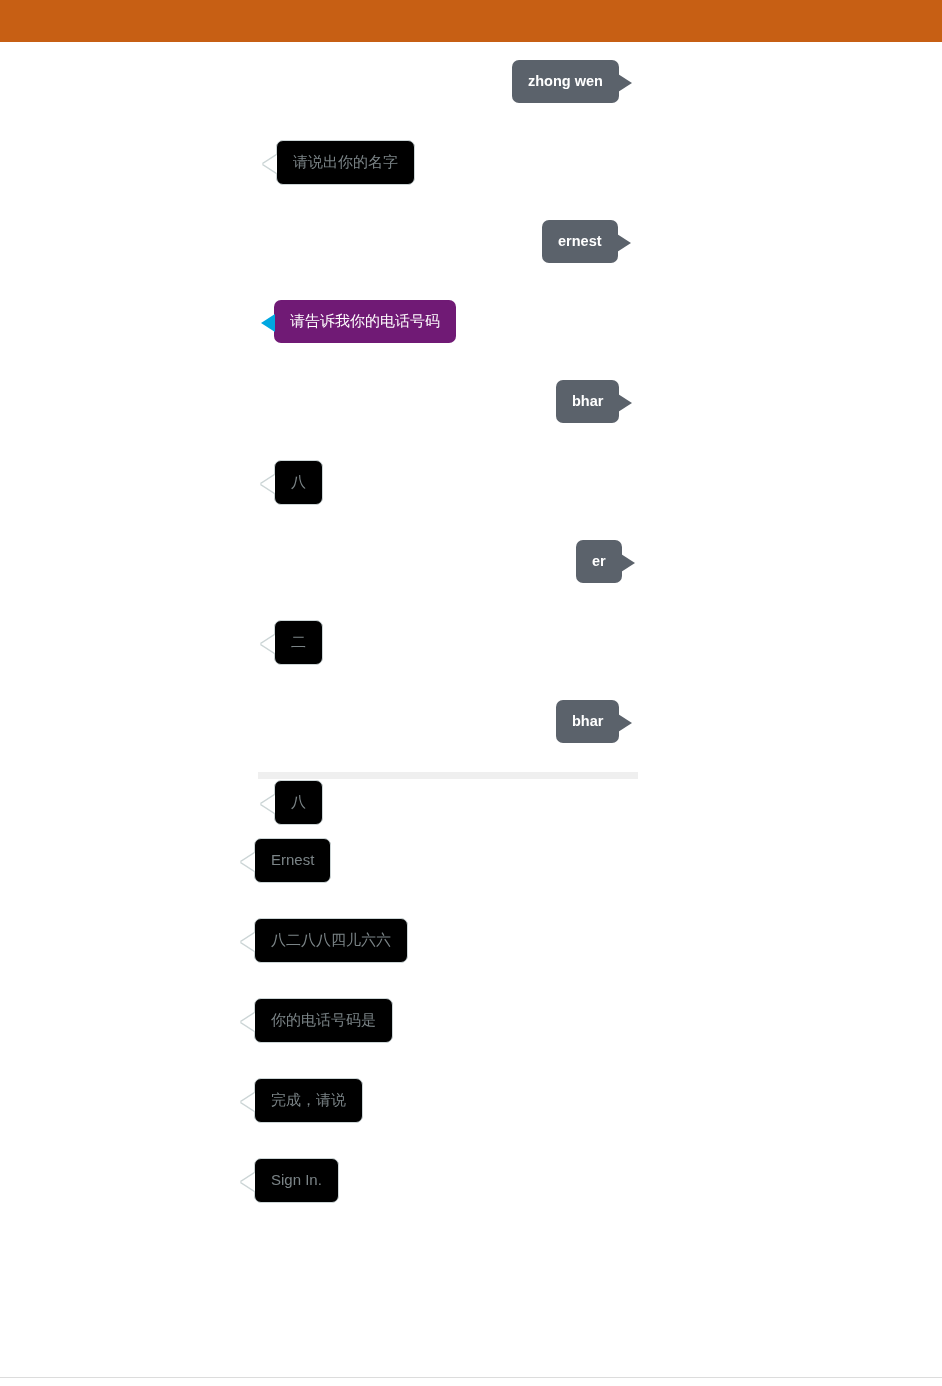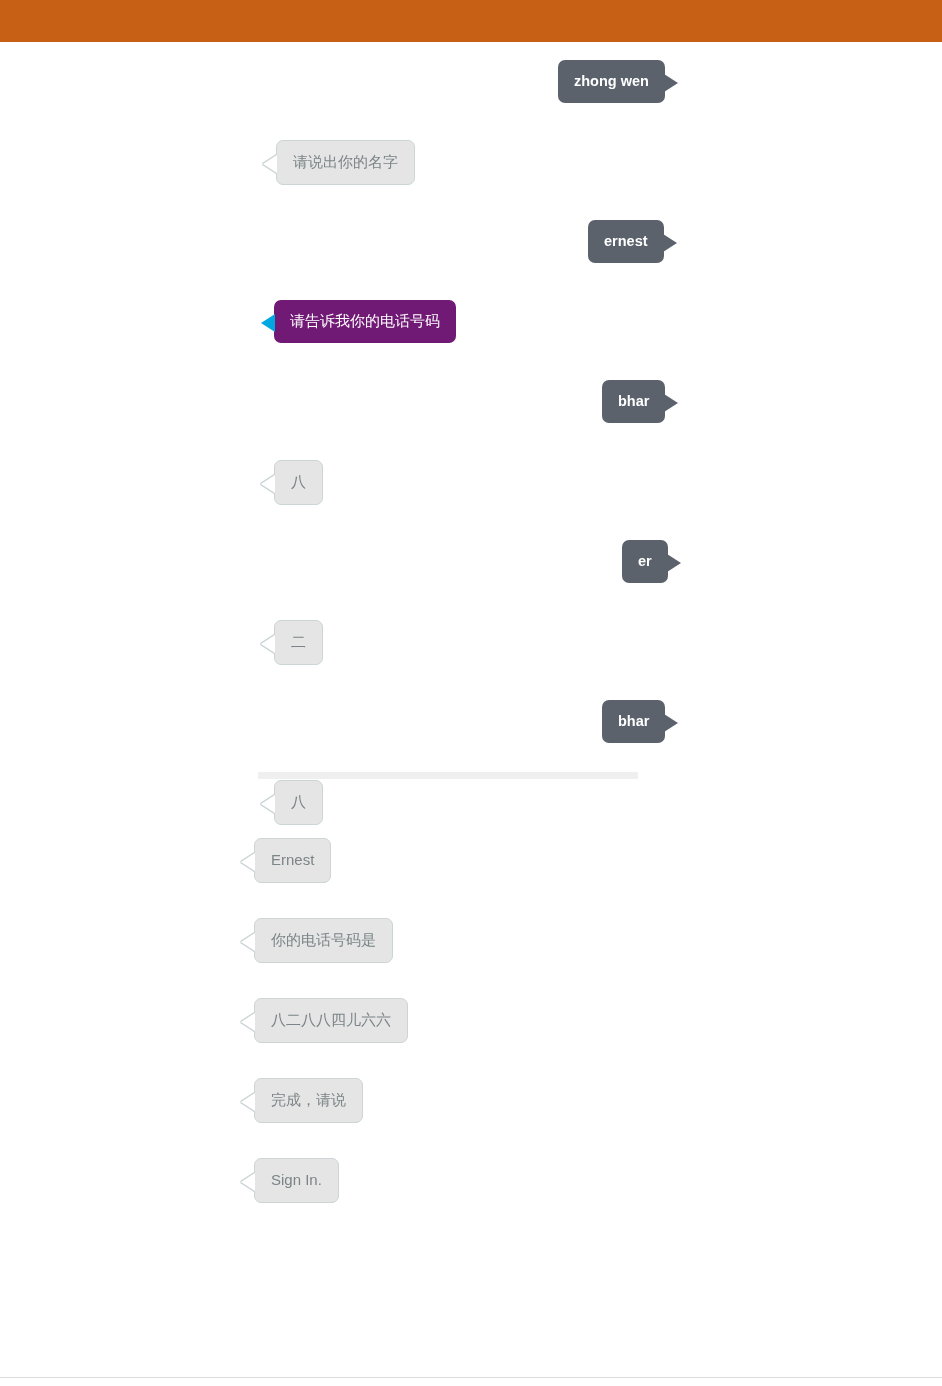--- a/index.html
+++ b/index.html
@@ -69,32 +69,31 @@
     height: 0;
     top: 14px;
   }
 
   
   .bubble.dark {
     background: #5b626b;
     color: #ffffff;
     font-weight: bold;
     font-size: 14.5px;
-    margin-left: 46px;
   }
   .bubble.dark .tail {
     right: -13px;
     border-top: 9px solid transparent;
     border-bottom: 9px solid transparent;
     border-left: 14px solid #5b626b;
   }
 
   
   .bubble.light {
-    background: #e5e5e5;
+    background: #000000;
     color: #7b8487;
     border: 1px solid #ccd5d6;
   }
   .bubble.light .tail {
     left: -14px;
     border-top: 9px solid transparent;
     border-bottom: 9px solid transparent;
     border-right: 14px solid #ffffff;
     filter: drop-shadow(-1px 0 0 #ccd5d6) drop-shadow(0 -1px 0 #ccd5d6) drop-shadow(0 1px 0 #ccd5d6);
   }
@@ -159,24 +158,24 @@
     </div>
   </div>
 
 <div class="section-divider"></div>
 
 <div class="conversation" id="conversation-bottom">
     <div class="msg-row">
       <div class="bubble light" style="left: 254px;"><span>Ernest</span><span class="tail"></span></div>
     </div>
     <div class="msg-row">
-      <div class="bubble light" style="left: 254px;"><span>你的电话号码是</span><span class="tail"></span></div>
+      <div class="bubble light" style="left: 254px;"><span>八二八八四儿六六</span><span class="tail"></span></div>
     </div>
     <div class="msg-row">
-      <div class="bubble light" style="left: 254px;"><span>八二八八四儿六六</span><span class="tail"></span></div>
+      <div class="bubble light" style="left: 254px;"><span>你的电话号码是</span><span class="tail"></span></div>
     </div>
     <div class="msg-row">
       <div class="bubble light" style="left: 254px;"><span>完成，请说</span><span class="tail"></span></div>
     </div>
     <div class="msg-row">
       <div class="bubble light" style="left: 254px;"><span>Sign In.</span><span class="tail"></span></div>
     </div>
   </div>
 
 <div class="page-bottom-rule"></div>

